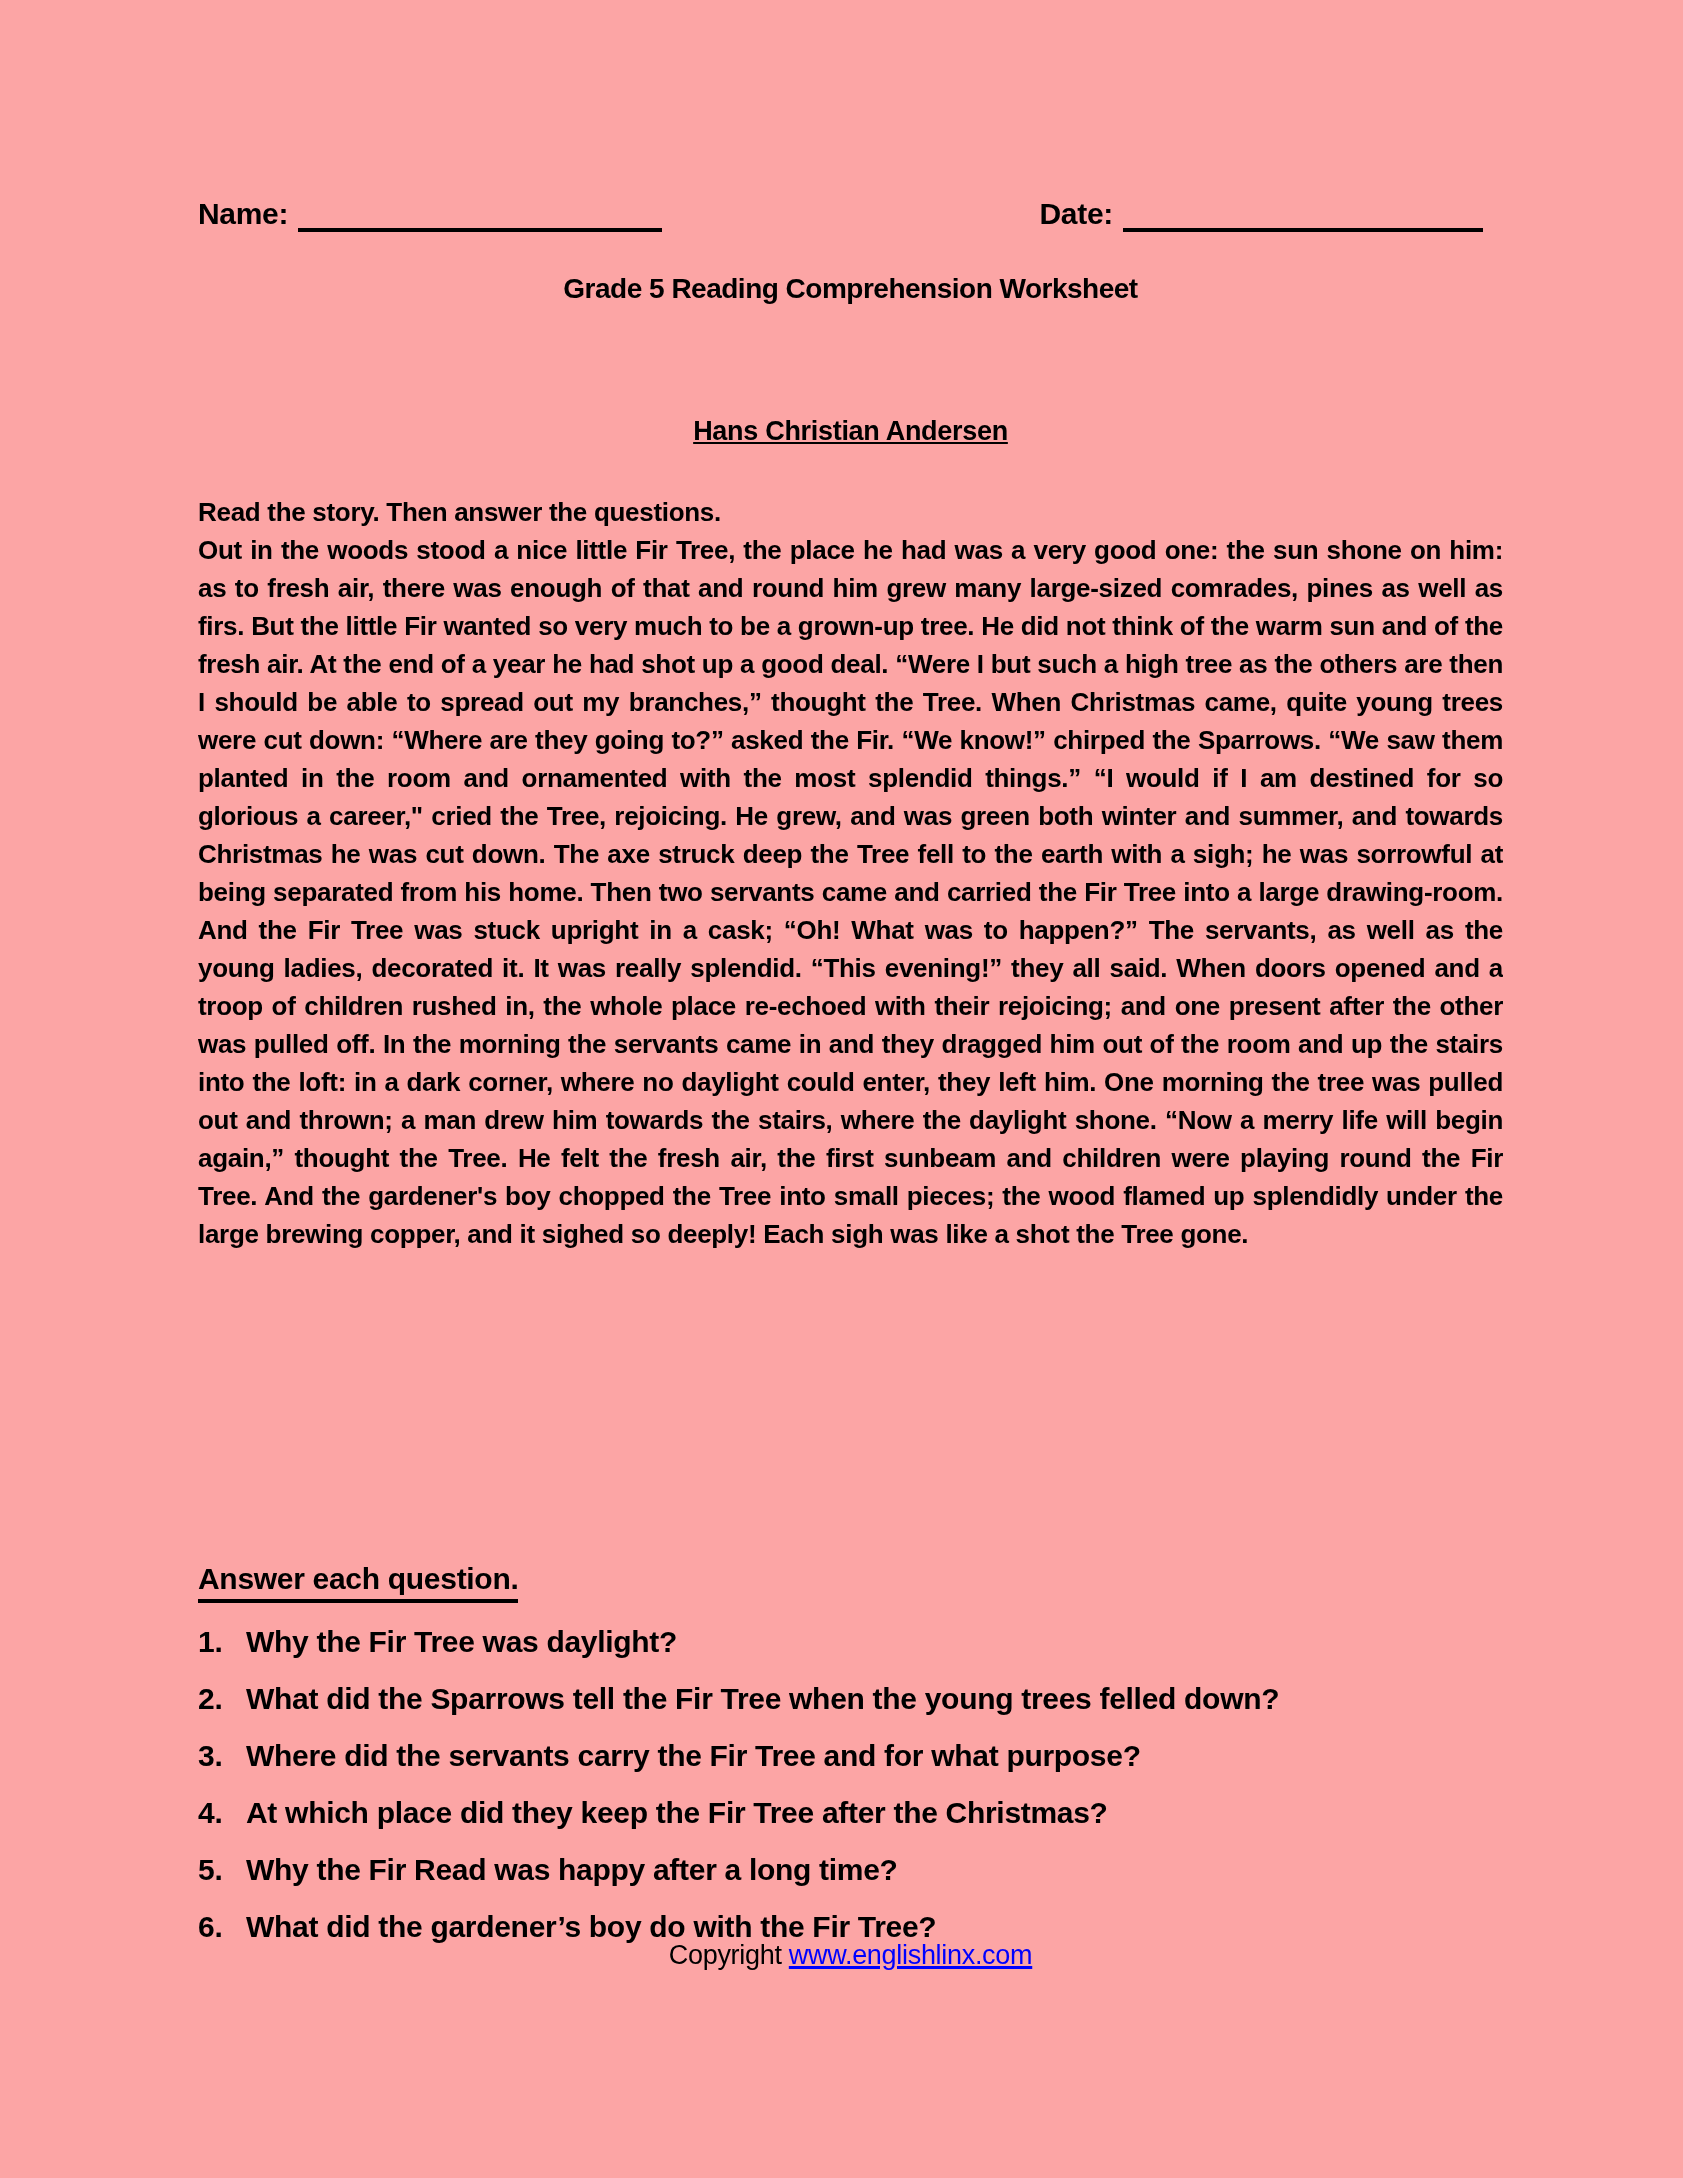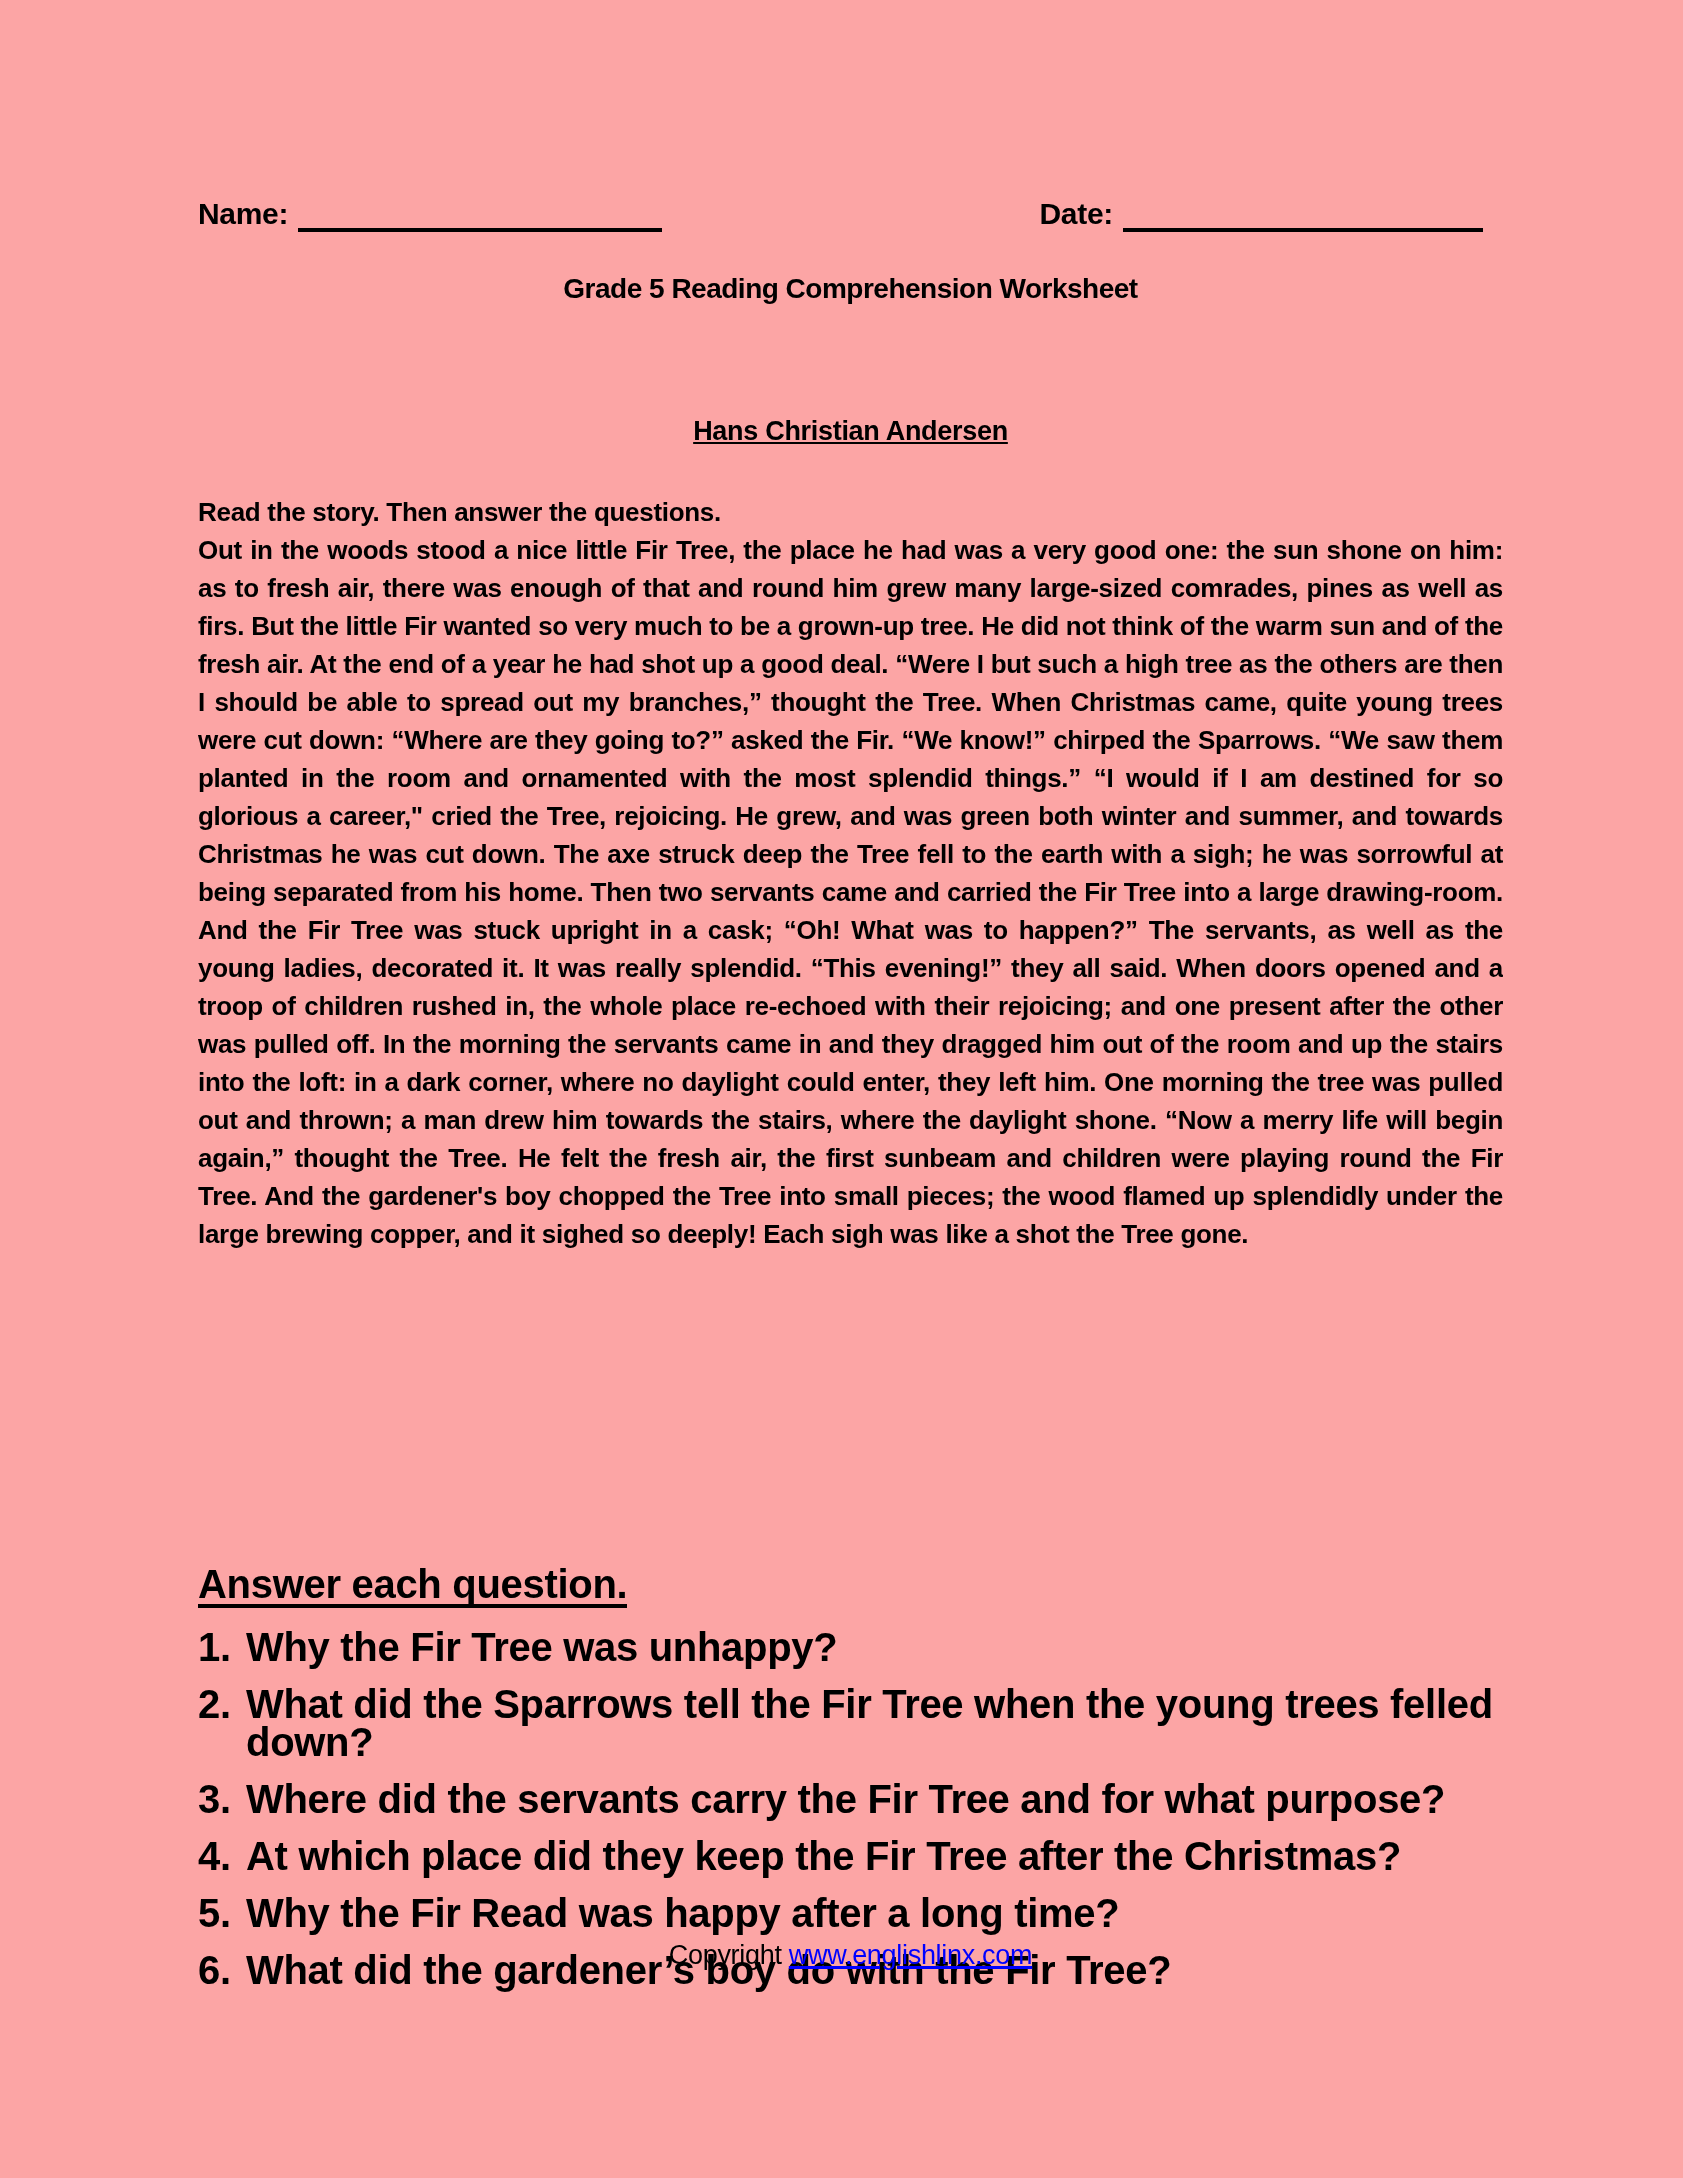--- a/index.html
+++ b/index.html
@@ -86,21 +86,21 @@
     height: 990px;
     overflow: hidden;
   }
 
   
   .answer-section {
     position: absolute;
     top: 1562px;
     left: 198px;
     width: 1305px;
-    font-size: 40px;
+    font-size: 30px;
     letter-spacing: -0.3px;
   }
   .answer-heading {
     display: inline-block;
     border-bottom: 4px solid #000000;
     padding-bottom: 3px;
     line-height: 34px;
   }
   .question-list { margin-top: 20px; }
   .question-row {
@@ -155,21 +155,21 @@
   <div class="body-block">
     <div class="instruction">Read the story. Then answer the questions.</div>
     <div class="story-text">Out in the woods stood a nice little Fir Tree, the place he had was a very good one: the sun shone on him: as to fresh air, there was enough of that and round him grew many large-sized comrades, pines as well as firs. But the little Fir wanted so very much to be a grown-up tree. He did not think of the warm sun and of the fresh air. At the end of a year he had shot up a good deal. “Were I but such a high tree as the others are then I should be able to spread out my branches,” thought the Tree. When Christmas came, quite young trees were cut down: “Where are they going to?” asked the Fir. “We know!” chirped the Sparrows. “We saw them planted in the room and ornamented with the most splendid things.”  “I would if I am destined for so glorious a career," cried the Tree, rejoicing. He grew, and was green both winter and summer, and towards Christmas he was cut down. The axe struck deep the Tree fell to the earth with a sigh; he was sorrowful at being separated from his home. Then two servants came and carried the Fir Tree into a large drawing-room. And the Fir Tree was stuck upright in a cask; “Oh! What was to happen?” The servants, as well as the young ladies, decorated it. It was really splendid. “This evening!” they all said.  When doors opened and a troop of children rushed in, the whole place re-echoed with their rejoicing; and one present after the other was pulled off. In the morning the servants came in and they dragged him out of the room and up the stairs into the loft: in a dark corner, where no daylight could enter, they left him. One morning the tree was pulled out and thrown; a man drew him towards the stairs, where the daylight shone.  “Now a merry life will begin again,” thought the Tree. He felt the fresh air, the first sunbeam and children were playing round the Fir Tree.  And the gardener's boy chopped the Tree into small pieces; the wood flamed up splendidly under the large brewing copper, and it sighed so deeply! Each sigh was like a shot the Tree gone.</div>
   </div>
 
   <div class="answer-section">
     <span class="answer-heading">Answer each question.</span>
     <div class="question-list">
       <div class="question-row">
         <span class="question-number">1.</span>
-        <span class="question-text">Why the Fir Tree was unhappy?</span>
+        <span class="question-text">Why the Fir Tree was daylight?</span>
       </div>
       <div class="question-row">
         <span class="question-number">2.</span>
         <span class="question-text">What did the Sparrows tell the Fir Tree when the young trees felled down?</span>
       </div>
       <div class="question-row">
         <span class="question-number">3.</span>
         <span class="question-text">Where did the servants carry the Fir Tree and for what purpose?</span>
       </div>
       <div class="question-row">

